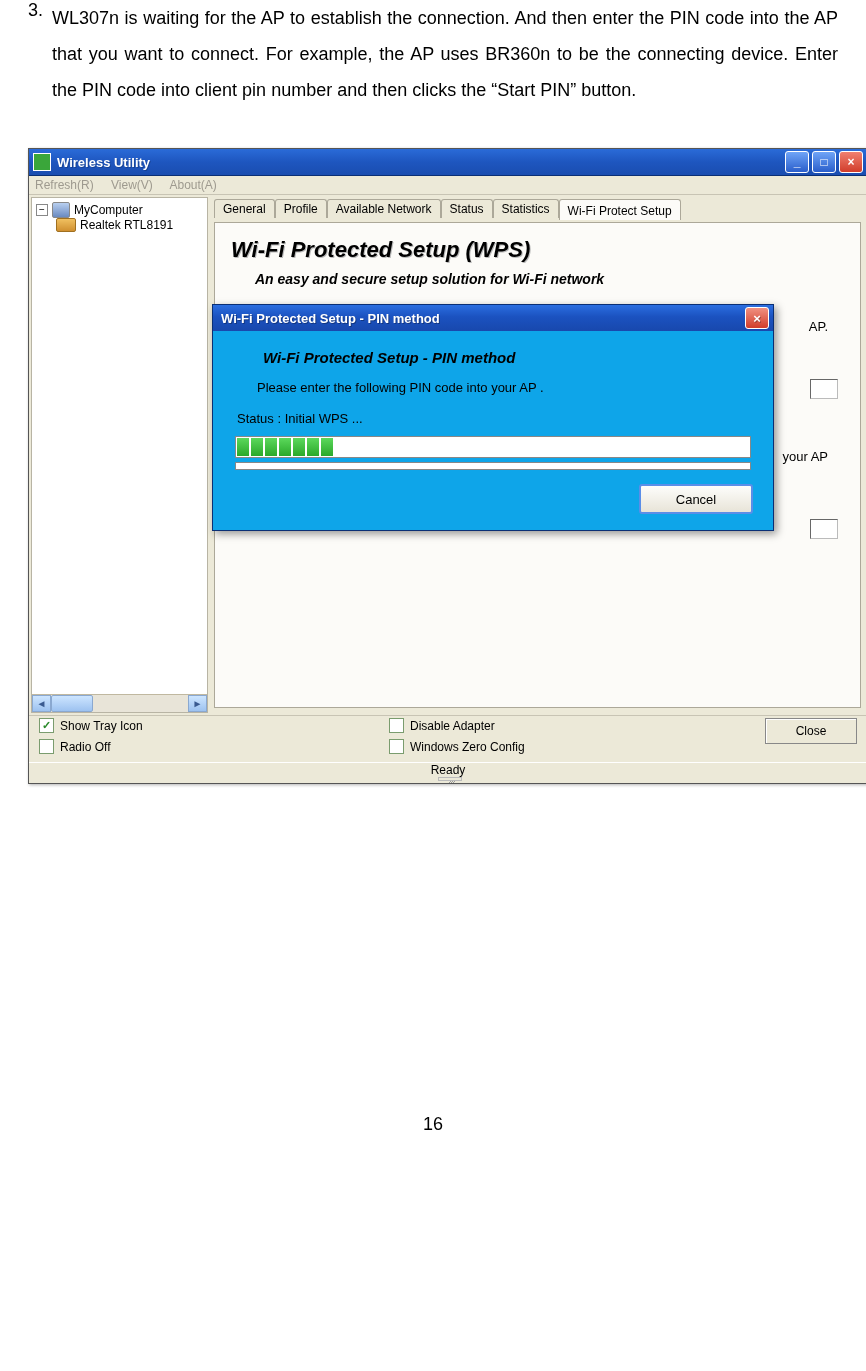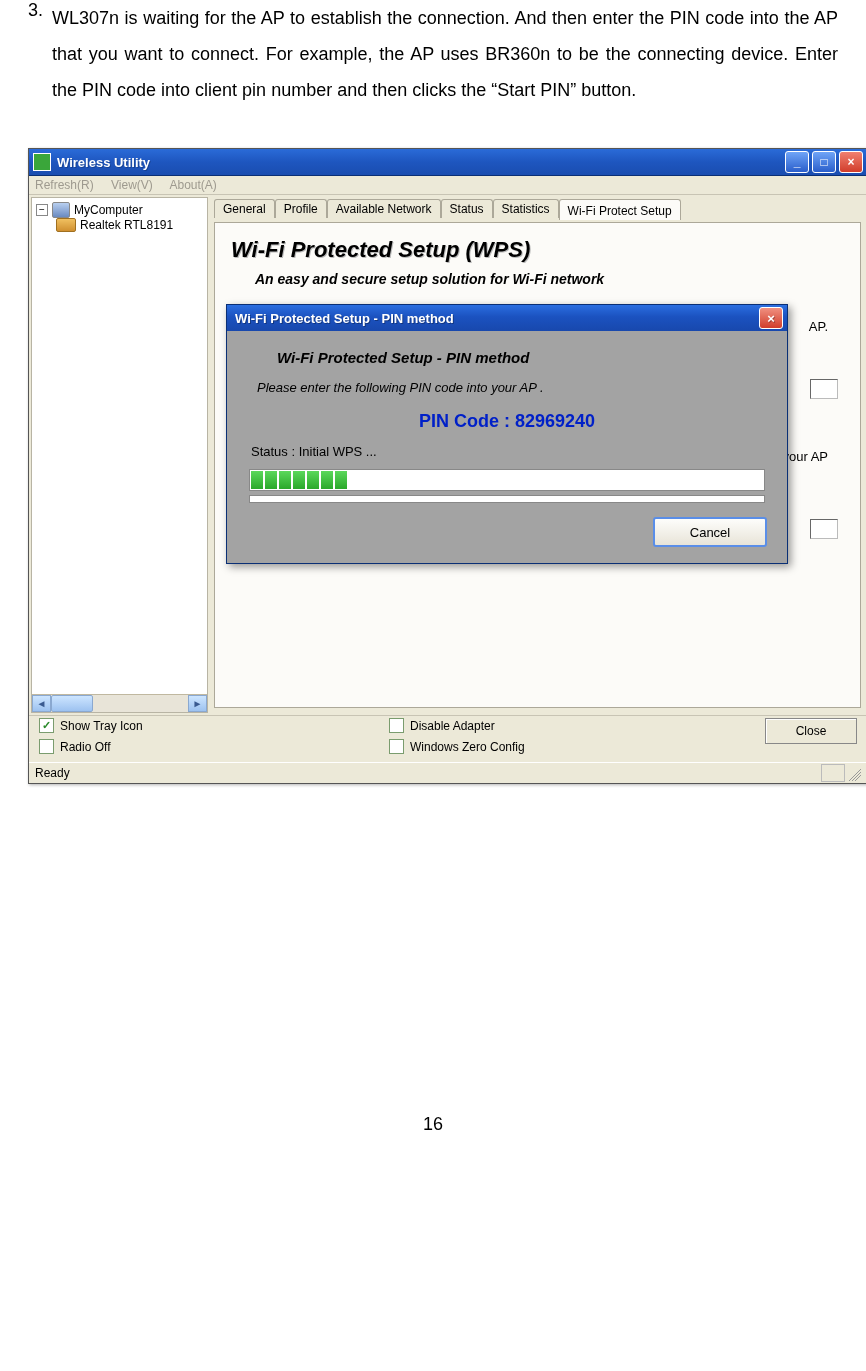--- a/index.html
+++ b/index.html
@@ -244,40 +244,41 @@
     margin-left:auto;
   }
   .statusbar {
     height: 20px;
     background:#ece9d8;
     border-top:1px solid #fff;
     display:flex;
     align-items:center;
     font-size:12px;
     padding:0 6px;
+    flex-direction:column;
   }
   .statusbar .spacer{flex:1;}
   .statusbar .grip{
     width:16px;height:16px;
     background:
       linear-gradient(135deg, transparent 60%, #999 60%, #999 64%, transparent 64%),
       linear-gradient(135deg, transparent 70%, #999 70%, #999 74%, transparent 74%),
       linear-gradient(135deg, transparent 80%, #999 80%, #999 84%, transparent 84%);
   }
   .num-box {
     width:22px;height:16px;border:1px solid #bbb;background:#ece9d8;margin-left:4px;
   }
   
   .dialog {
     position: absolute;
-    left: 197px;
+    left: 183px;
     top: 155px;
     width: 560px;
     border: 1px solid #0a2f75;
-    background:#a3a3a3;
+    background:#0ea5e9;
     box-shadow: 3px 3px 8px rgba(0,0,0,0.4);
     z-index: 10;
     font-family: Tahoma, sans-serif;
   }
   .dlg-titlebar {
     height: 26px;
     background: linear-gradient(to bottom, #2b6ee0 0%, #1b52c0 45%, #1848ad 100%);
     color:#fff;
     font-weight:bold;
     font-size:13px;
@@ -298,21 +299,21 @@
   .dlg-body {
     padding: 10px 20px 16px 20px;
     font-size: 13px;
   }
   .dlg-h {
     font-weight: bold;
     font-style: italic;
     font-size: 15px;
     margin: 8px 0 14px 30px;
   }
-  .dlg-line { margin: 6px 0 16px 10px; font-style: italic; }
+  .dlg-line { margin: 6px 0 16px 24px; }
   .pin {
     color:#0020c8;
     font-weight:bold;
     font-size:18px;
     text-align:center;
   }
   .status-line { margin: 12px 0 10px 4px; }
   .progress-outer {
     height: 18px;
     background:#fff;
@@ -452,21 +453,20 @@
     </div>
 
     <div class="dialog">
       <div class="dlg-titlebar">
         <span>Wi-Fi Protected Setup - PIN method</span>
         <div class="dlg-close">×</div>
       </div>
       <div class="dlg-body">
         <div class="dlg-h">Wi-Fi Protected Setup - PIN method</div>
         <div class="dlg-line">Please enter the following PIN code into your AP .</div>
-        <div class="pin">PIN Code :  82969240</div>
         <div class="status-line">Status :  Initial WPS ...</div>
         <div class="progress-outer">
           <div class="prog-seg"></div>
             <div class="prog-seg"></div>
             <div class="prog-seg"></div>
           <div class="prog-seg"></div>
             <div class="prog-seg"></div>
             <div class="prog-seg"></div>
           <div class="prog-seg"></div>
         </div>

